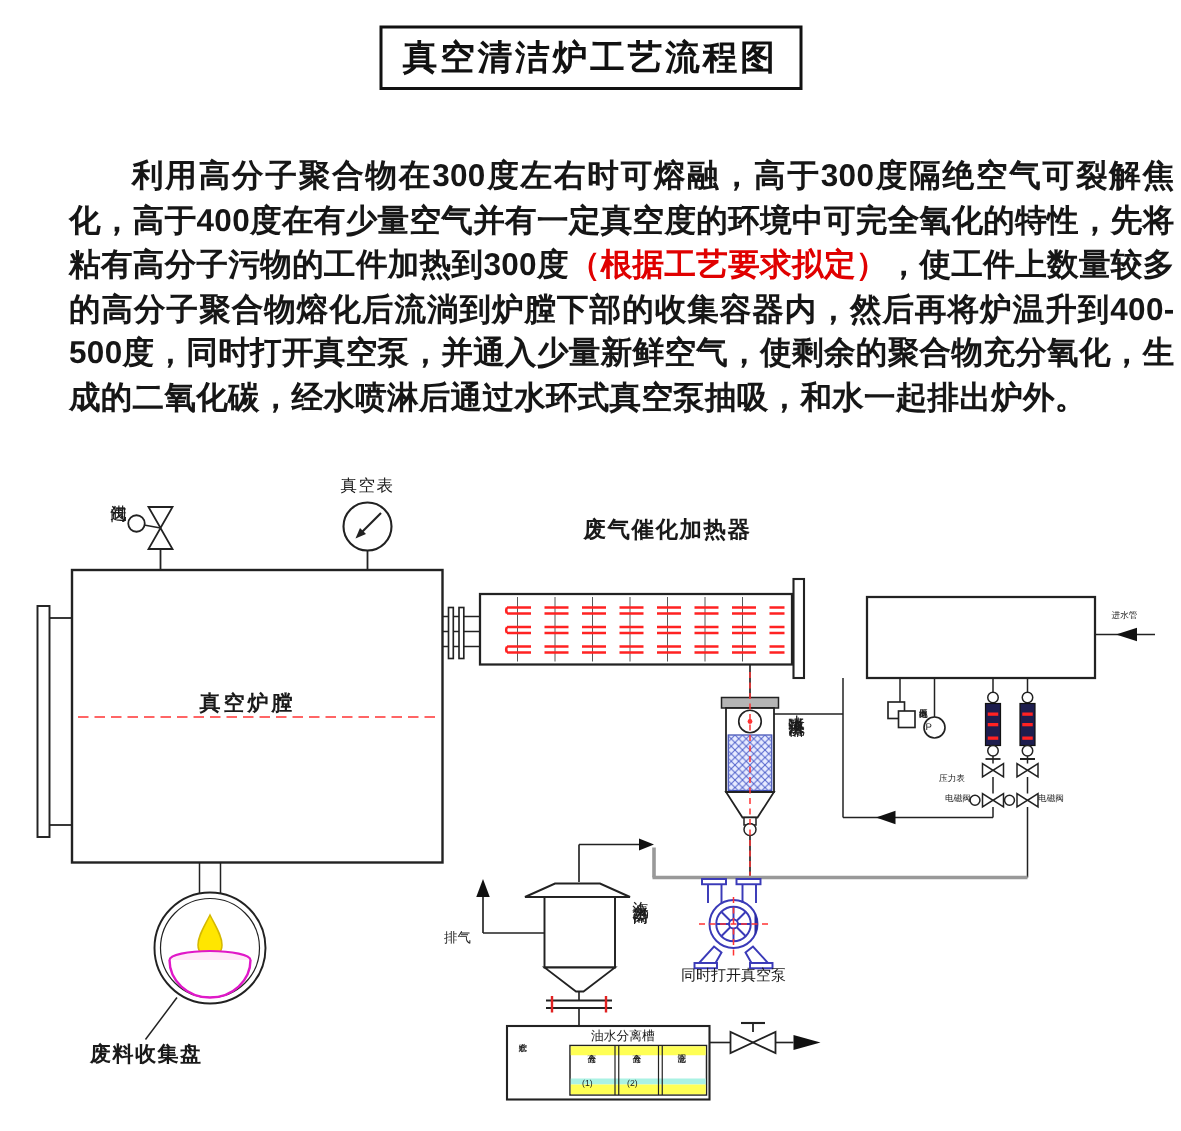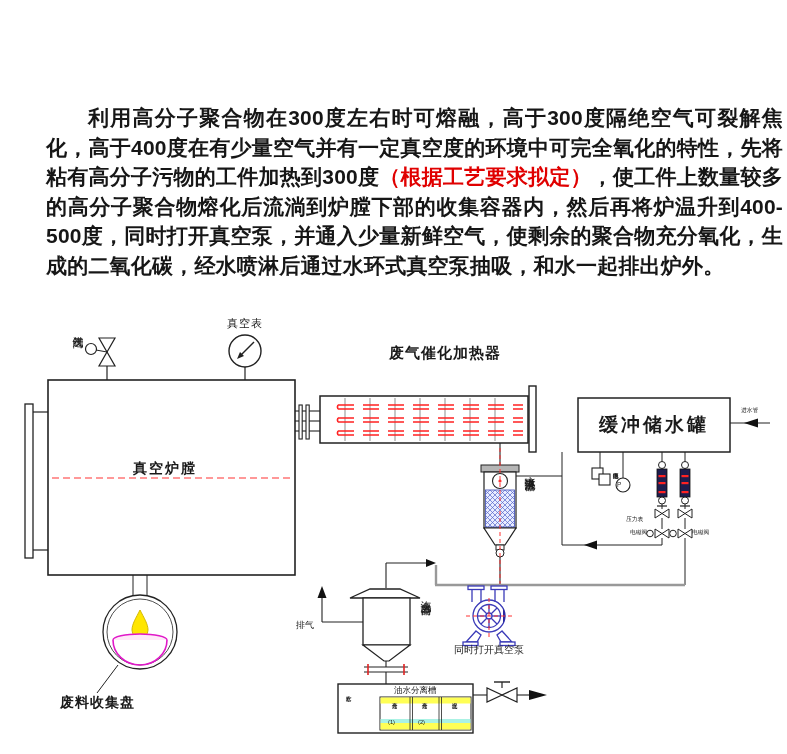--- a/index.html
+++ b/index.html
@@ -32,20 +32,21 @@
   .watermark{position:absolute;left:62px;top:483px;width:680px;font-size:45px;font-weight:bold;
     letter-spacing:7px;color:rgba(235,235,235,0.9);-webkit-text-stroke:1.3px rgba(175,175,175,0.55);
     pointer-events:none;white-space:nowrap;}
   svg{position:absolute;left:0;top:310px;}
 </style>
 </head>
 <body>
 
 <div class="page">
 
+  <div class="title-box">真空清洁炉工艺流程图</div>
 
   <p class="para"><span>利用高分子聚合物在300度左右时可熔融，高于300度隔绝空气可裂解焦化，高于400度在有少量空气并有一定真空度的环境中可完全氧化的特性，先将粘有高分子污物的工件加热到300度</span><span class="red">（根据工艺要求拟定）</span><span>，使工件上数量较多的高分子聚合物熔化后流淌到炉膛下部的收集容器内，然后再将炉温升到400-500度，同时打开真空泵，并通入少量新鲜空气，使剩余的聚合物充分氧化，生成的二氧化碳，经水喷淋后通过水环式真空泵抽吸，和水一起排出炉外。</span></p>
 
   <svg width="787" height="444" viewBox="0 0 787 444">
     <defs>
       <pattern id="xh" width="5" height="5" patternUnits="userSpaceOnUse">
         <path d="M0,5 L5,0 M0,0 L5,5" stroke="#5566cc" stroke-width="0.7"></path>
       </pattern>
     </defs>
 
@@ -269,21 +270,20 @@
       <path d="M113,330 A27,6 0 0 1 167,330" fill="#ffe9f8" stroke="#e018c8" stroke-width="1.4"></path>
       <path d="M113,330 A27,25 0 0 0 167,330" fill="none" stroke="#e018c8" stroke-width="1.6"></path>
       <line x1="118" y1="355" x2="97" y2="383" stroke="#222" stroke-width="1"></line>
     </g>
   </svg>
 
   <div class="lbl v t11" style="left:70px;top:327px;">进气阀</div>
   <div class="lbl t11" style="left:227px;top:316px;">真空表</div>
   <div class="lbl b t14" style="left:133px;top:460px;letter-spacing:2px;">真空炉膛</div>
   <div class="lbl b t15" style="left:389px;top:344px;letter-spacing:1px;">废气催化加热器</div>
-  <div class="tankbig lbl">缓冲储水罐</div>
   <div class="lbl t6" style="left:741px;top:406px;">进水管</div>
   <div class="lbl t6v" style="left:612px;top:468px;">压力继电器</div>
   <div class="lbl t7" style="left:617px;top:481px;">P</div>
   <div class="lbl t6" style="left:626px;top:515px;">压力表</div>
   <div class="lbl t6" style="left:630px;top:528px;">电磁阀</div>
   <div class="lbl t6" style="left:692px;top:528px;">电磁阀</div>
   <div class="lbl v t11" style="left:522px;top:467px;height:102px;">水喷淋洗涤器</div>
   <div class="lbl v t11" style="left:418px;top:592px;height:75px;">汽水分离器</div>
   <div class="lbl t9" style="left:296px;top:619px;">排气</div>
   <div class="lbl t10" style="left:454px;top:643px;">同时打开真空泵</div>

